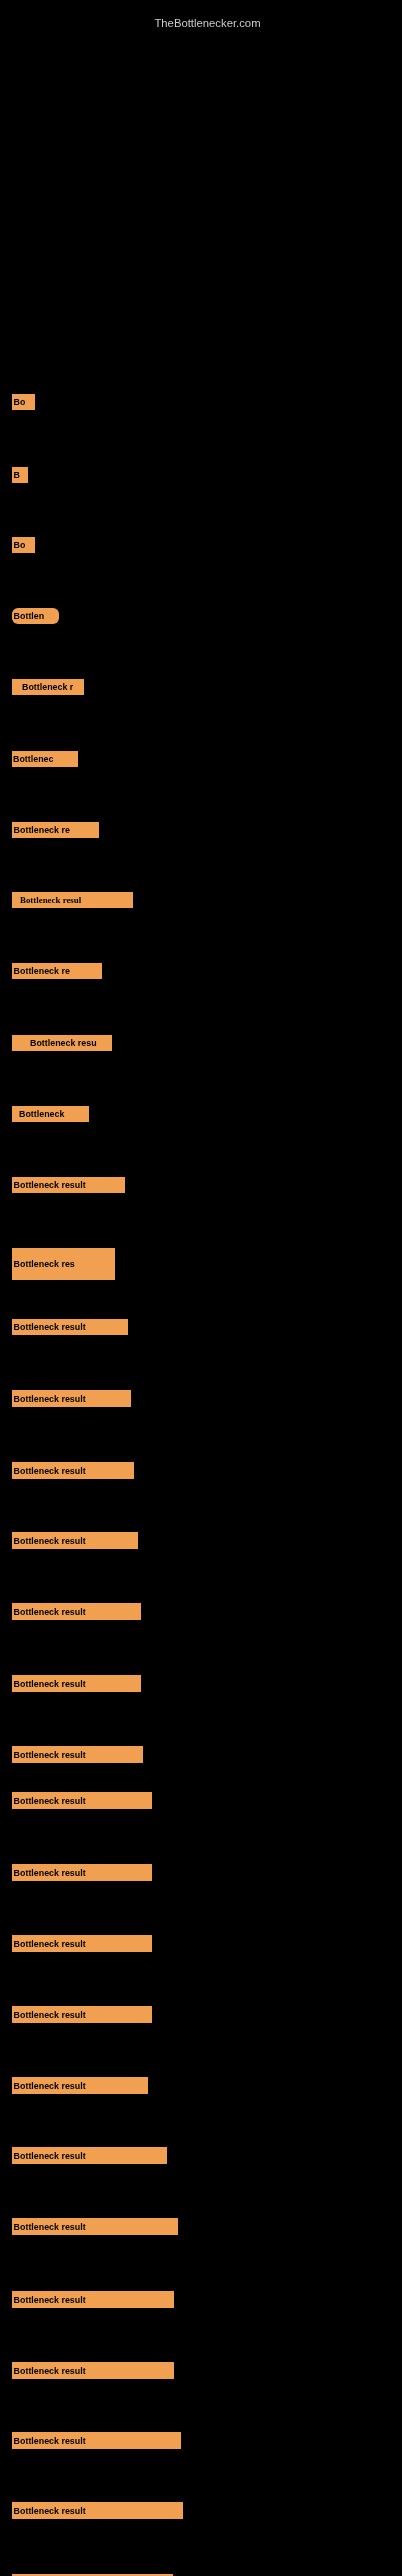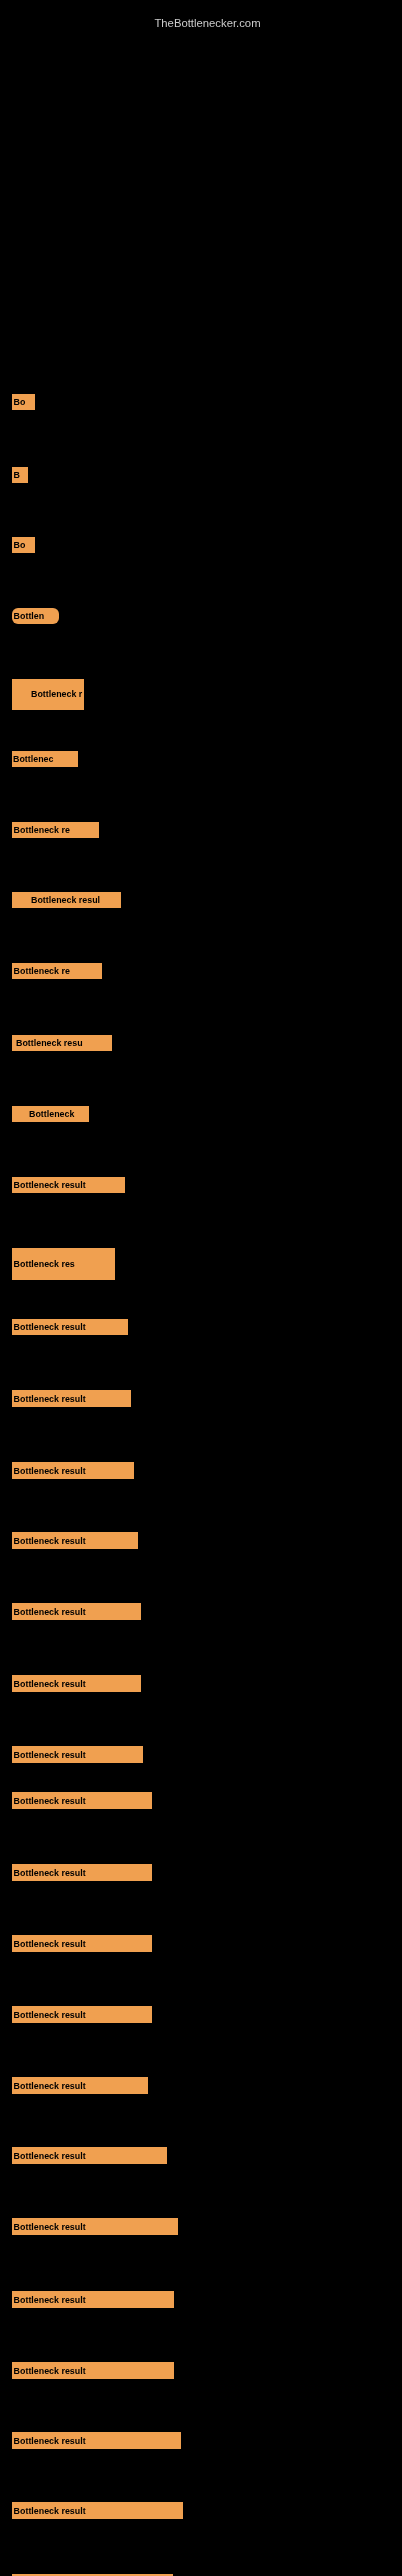--- a/index.html
+++ b/index.html
@@ -22,27 +22,27 @@
 </head>
 <body>
 
 <div class="site-title">TheBottlenecker.com</div>
 
 <div style="position:relative; width:403px; height:2560px;">
 <div style="position: absolute; top: 354px; left: 0px; width: 22.5px; height: 16px; background-color: rgb(240, 160, 80); color: rgb(0, 0, 0); font-size: 8.9px; font-weight: bold; font-family: Arial, sans-serif; white-space: nowrap; overflow: hidden; display: flex; align-items: center; padding-left: 1.6px;">Bo</div>
     <div style="position: absolute; top: 427px; left: 0px; width: 16px; height: 16px; background-color: rgb(240, 160, 80); color: rgb(0, 0, 0); font-size: 8.9px; font-weight: bold; font-family: Arial, sans-serif; white-space: nowrap; overflow: hidden; display: flex; align-items: center; padding-left: 1.6px;">B</div>
     <div style="position: absolute; top: 497px; left: 0px; width: 22.5px; height: 16px; background-color: rgb(240, 160, 80); color: rgb(0, 0, 0); font-size: 8.9px; font-weight: bold; font-family: Arial, sans-serif; white-space: nowrap; overflow: hidden; display: flex; align-items: center; padding-left: 1.6px;">Bo</div>
     <div style="position: absolute; top: 568px; left: 0px; width: 47px; height: 16px; background-color: rgb(240, 160, 80); color: rgb(0, 0, 0); font-size: 8.9px; font-weight: bold; font-family: Arial, sans-serif; white-space: nowrap; overflow: hidden; display: flex; align-items: center; padding-left: 1.6px; border-radius: 6px;">Bottlen</div>
-    <div style="position: absolute; top: 639px; left: 0px; width: 72px; height: 31px; background-color: rgb(240, 160, 80); color: rgb(0, 0, 0); font-size: 8.9px; font-weight: bold; font-family: Arial, sans-serif; white-space: nowrap; overflow: hidden; display: flex; align-items: center; padding-left: 19px;">Bottleneck r</div>
+    <div style="position: absolute; top: 639px; left: 0px; width: 72px; height: 16px; background-color: rgb(240, 160, 80); color: rgb(0, 0, 0); font-size: 8.9px; font-weight: bold; font-family: Arial, sans-serif; white-space: nowrap; overflow: hidden; display: flex; align-items: center; padding-left: 10px;">Bottleneck r</div>
     <div style="position: absolute; top: 711px; left: 0px; width: 66px; height: 16px; background-color: rgb(240, 160, 80); color: rgb(0, 0, 0); font-size: 8.9px; font-weight: bold; font-family: Arial, sans-serif; white-space: nowrap; overflow: hidden; display: flex; align-items: center; padding-left: 1px;">Bottlenec</div>
     <div style="position: absolute; top: 782px; left: 0px; width: 87px; height: 16px; background-color: rgb(240, 160, 80); color: rgb(0, 0, 0); font-size: 8.9px; font-weight: bold; font-family: Arial, sans-serif; white-space: nowrap; overflow: hidden; display: flex; align-items: center; padding-left: 1.6px;">Bottleneck re</div>
-    <div style="position: absolute; top: 852px; left: 0px; width: 109px; height: 16px; background-color: rgb(240, 160, 80); color: rgb(0, 0, 0); font-size: 8.9px; font-weight: bold; font-family: Liberation Sans, sans-serif; white-space: nowrap; overflow: hidden; display: flex; align-items: center; padding-left: 19px;">Bottleneck resul</div>
+    <div style="position: absolute; top: 852px; left: 0px; width: 121px; height: 16px; background-color: rgb(240, 160, 80); color: rgb(0, 0, 0); font-size: 8.9px; font-weight: bold; font-family: Liberation Serif, serif; white-space: nowrap; overflow: hidden; display: flex; align-items: center; padding-left: 8px;">Bottleneck resul</div>
     <div style="position: absolute; top: 923px; left: 0px; width: 90px; height: 16px; background-color: rgb(240, 160, 80); color: rgb(0, 0, 0); font-size: 8.9px; font-weight: bold; font-family: Arial, sans-serif; white-space: nowrap; overflow: hidden; display: flex; align-items: center; padding-left: 1.6px;">Bottleneck re</div>
-    <div style="position: absolute; top: 995px; left: 0px; width: 100px; height: 16px; background-color: rgb(240, 160, 80); color: rgb(0, 0, 0); font-size: 8.9px; font-weight: bold; font-family: Arial, sans-serif; white-space: nowrap; overflow: hidden; display: flex; align-items: center; padding-left: 4px;">Bottleneck resu</div>
-    <div style="position: absolute; top: 1066px; left: 0px; width: 77px; height: 16px; background-color: rgb(240, 160, 80); color: rgb(0, 0, 0); font-size: 8.9px; font-weight: bold; font-family: Arial, sans-serif; white-space: nowrap; overflow: hidden; display: flex; align-items: center; padding-left: 17px;">Bottleneck</div>
+    <div style="position: absolute; top: 995px; left: 0px; width: 100px; height: 16px; background-color: rgb(240, 160, 80); color: rgb(0, 0, 0); font-size: 8.9px; font-weight: bold; font-family: Arial, sans-serif; white-space: nowrap; overflow: hidden; display: flex; align-items: center; padding-left: 18px;">Bottleneck resu</div>
+    <div style="position: absolute; top: 1066px; left: 0px; width: 77px; height: 16px; background-color: rgb(240, 160, 80); color: rgb(0, 0, 0); font-size: 8.9px; font-weight: bold; font-family: Arial, sans-serif; white-space: nowrap; overflow: hidden; display: flex; align-items: center; padding-left: 7px;">Bottleneck</div>
     <div style="position: absolute; top: 1137px; left: 0px; width: 113px; height: 16px; background-color: rgb(240, 160, 80); color: rgb(0, 0, 0); font-size: 8.9px; font-weight: bold; font-family: Arial, sans-serif; white-space: nowrap; overflow: hidden; display: flex; align-items: center; padding-left: 1.6px;">Bottleneck result</div>
     <div style="position: absolute; top: 1208px; left: 0px; width: 103px; height: 32px; background-color: rgb(240, 160, 80); color: rgb(0, 0, 0); font-size: 8.9px; font-weight: bold; font-family: Arial, sans-serif; white-space: nowrap; overflow: hidden; display: flex; align-items: center; padding-left: 1.6px;">Bottleneck res</div>
     <div style="position: absolute; top: 1279px; left: 0px; width: 116px; height: 16px; background-color: rgb(240, 160, 80); color: rgb(0, 0, 0); font-size: 8.9px; font-weight: bold; font-family: Arial, sans-serif; white-space: nowrap; overflow: hidden; display: flex; align-items: center; padding-left: 1.6px;">Bottleneck result</div>
     <div style="position: absolute; top: 1350px; left: 0px; width: 119px; height: 17.7px; background-color: rgb(240, 160, 80); color: rgb(0, 0, 0); font-size: 8.9px; font-weight: bold; font-family: Arial, sans-serif; white-space: nowrap; overflow: hidden; display: flex; align-items: center; padding-left: 1.6px;">Bottleneck result</div>
     <div style="position: absolute; top: 1422px; left: 0px; width: 122px; height: 17.7px; background-color: rgb(240, 160, 80); color: rgb(0, 0, 0); font-size: 8.9px; font-weight: bold; font-family: Arial, sans-serif; white-space: nowrap; overflow: hidden; display: flex; align-items: center; padding-left: 1.6px;">Bottleneck result</div>
     <div style="position: absolute; top: 1492px; left: 0px; width: 126px; height: 17.7px; background-color: rgb(240, 160, 80); color: rgb(0, 0, 0); font-size: 8.9px; font-weight: bold; font-family: Arial, sans-serif; white-space: nowrap; overflow: hidden; display: flex; align-items: center; padding-left: 1.6px;">Bottleneck result</div>
     <div style="position: absolute; top: 1563px; left: 0px; width: 129px; height: 17.7px; background-color: rgb(240, 160, 80); color: rgb(0, 0, 0); font-size: 8.9px; font-weight: bold; font-family: Arial, sans-serif; white-space: nowrap; overflow: hidden; display: flex; align-items: center; padding-left: 1.6px;">Bottleneck result</div>
     <div style="position: absolute; top: 1635px; left: 0px; width: 129px; height: 17.7px; background-color: rgb(240, 160, 80); color: rgb(0, 0, 0); font-size: 8.9px; font-weight: bold; font-family: Arial, sans-serif; white-space: nowrap; overflow: hidden; display: flex; align-items: center; padding-left: 1.6px;">Bottleneck result</div>
     <div style="position: absolute; top: 1706px; left: 0px; width: 131px; height: 17.7px; background-color: rgb(240, 160, 80); color: rgb(0, 0, 0); font-size: 8.9px; font-weight: bold; font-family: Arial, sans-serif; white-space: nowrap; overflow: hidden; display: flex; align-items: center; padding-left: 1.6px;">Bottleneck result</div>
     <div style="position: absolute; top: 1752px; left: 0px; width: 140px; height: 17.7px; background-color: rgb(240, 160, 80); color: rgb(0, 0, 0); font-size: 8.9px; font-weight: bold; font-family: Arial, sans-serif; white-space: nowrap; overflow: hidden; display: flex; align-items: center; padding-left: 1.6px;">Bottleneck result</div>

